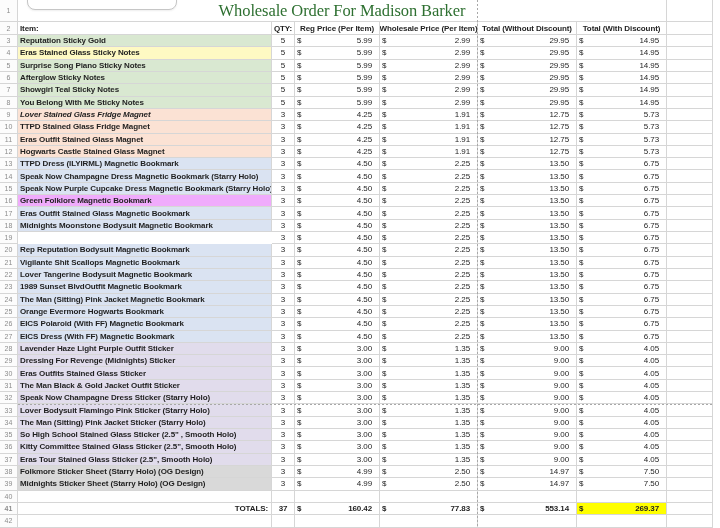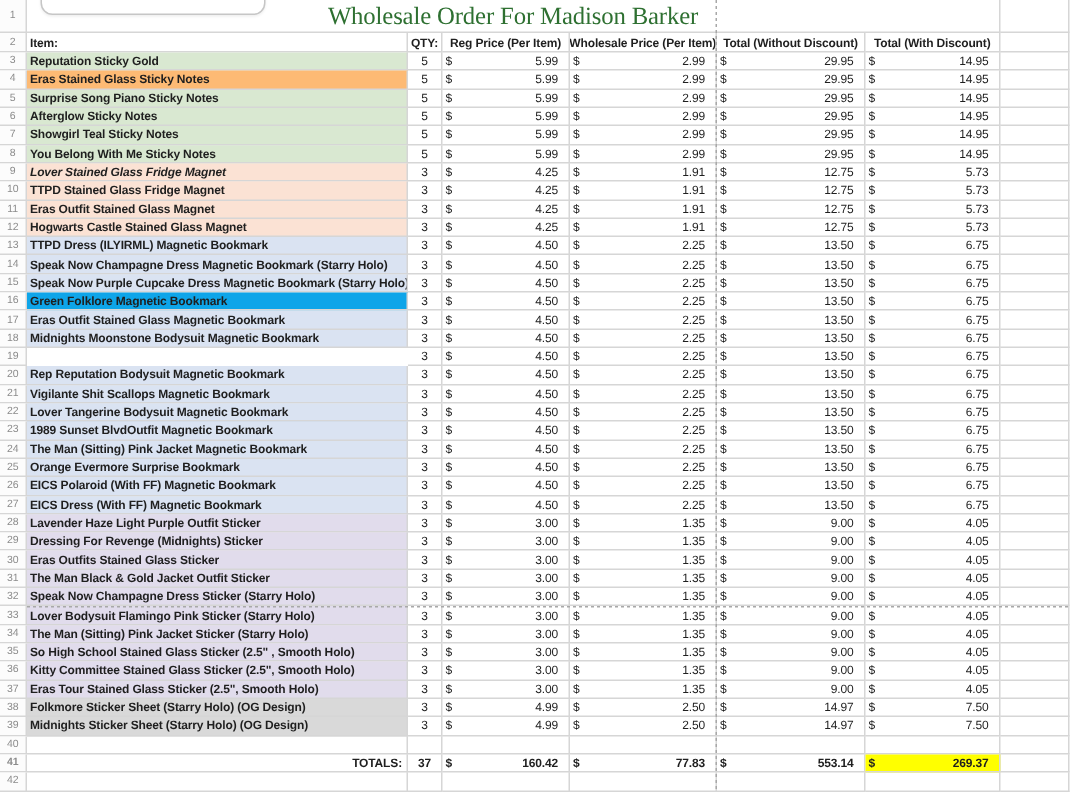--- a/index.html
+++ b/index.html
@@ -76,21 +76,21 @@
           <span class="val">29.95</span>
         </div>
         <div class="c w-tw money">
           <span class="cur">$</span>
           <span class="val">14.95</span>
         </div>
         <div class="c w-x"></div>
       </div>
       <div class="row h-data">
         <div class="c w-rn rn">4</div>
-        <div class="c w-item item" style="background: #fdba74;">Eras Stained Glass Sticky Notes</div>
+        <div class="c w-item item" style="background: #fef9c3;">Eras Stained Glass Sticky Notes</div>
         <div class="c w-qty center">5</div>
         <div class="c w-reg money">
           <span class="cur">$</span>
           <span class="val">5.99</span>
         </div>
         <div class="c w-wh money">
           <span class="cur">$</span>
           <span class="val">2.99</span>
         </div>
         <div class="c w-two money">
@@ -340,21 +340,21 @@
           <span class="val">13.50</span>
         </div>
         <div class="c w-tw money">
           <span class="cur">$</span>
           <span class="val">6.75</span>
         </div>
         <div class="c w-x"></div>
       </div>
       <div class="row h-data">
         <div class="c w-rn rn">16</div>
-        <div class="c w-item item" style="background: #0ea5e9;">Green Folklore Magnetic Bookmark</div>
+        <div class="c w-item item" style="background: #f0abfc;">Green Folklore Magnetic Bookmark</div>
         <div class="c w-qty center">3</div>
         <div class="c w-reg money">
           <span class="cur">$</span>
           <span class="val">4.50</span>
         </div>
         <div class="c w-wh money">
           <span class="cur">$</span>
           <span class="val">2.25</span>
         </div>
         <div class="c w-two money">
@@ -538,21 +538,21 @@
           <span class="val">13.50</span>
         </div>
         <div class="c w-tw money">
           <span class="cur">$</span>
           <span class="val">6.75</span>
         </div>
         <div class="c w-x"></div>
       </div>
       <div class="row h-data">
         <div class="c w-rn rn">25</div>
-        <div class="c w-item item" style="background: rgb(218, 227, 242);">Orange Evermore Surprise Bookmark</div>
+        <div class="c w-item item" style="background: rgb(218, 227, 242);">Orange Evermore Hogwarts Bookmark</div>
         <div class="c w-qty center">3</div>
         <div class="c w-reg money">
           <span class="cur">$</span>
           <span class="val">4.50</span>
         </div>
         <div class="c w-wh money">
           <span class="cur">$</span>
           <span class="val">2.25</span>
         </div>
         <div class="c w-two money">

